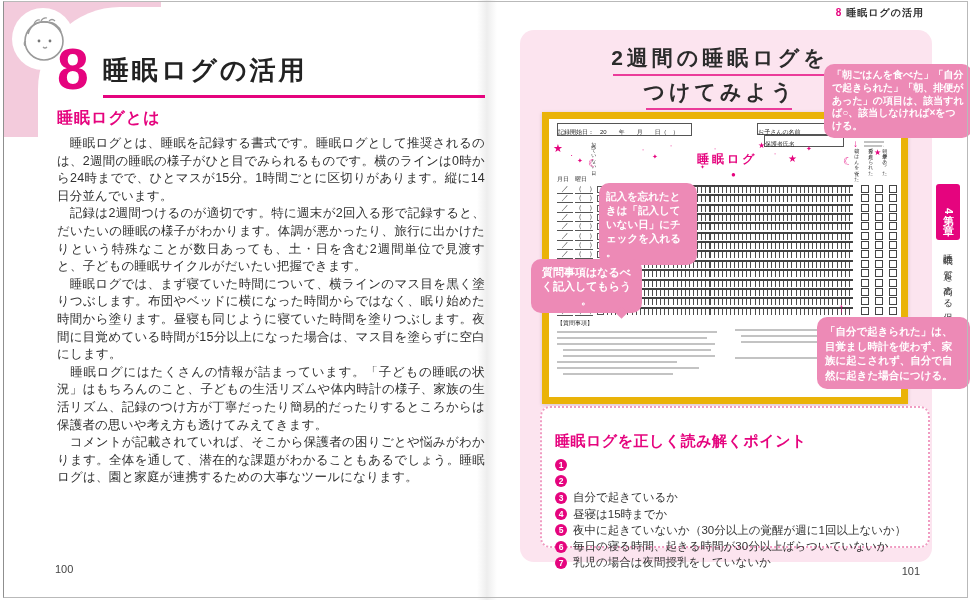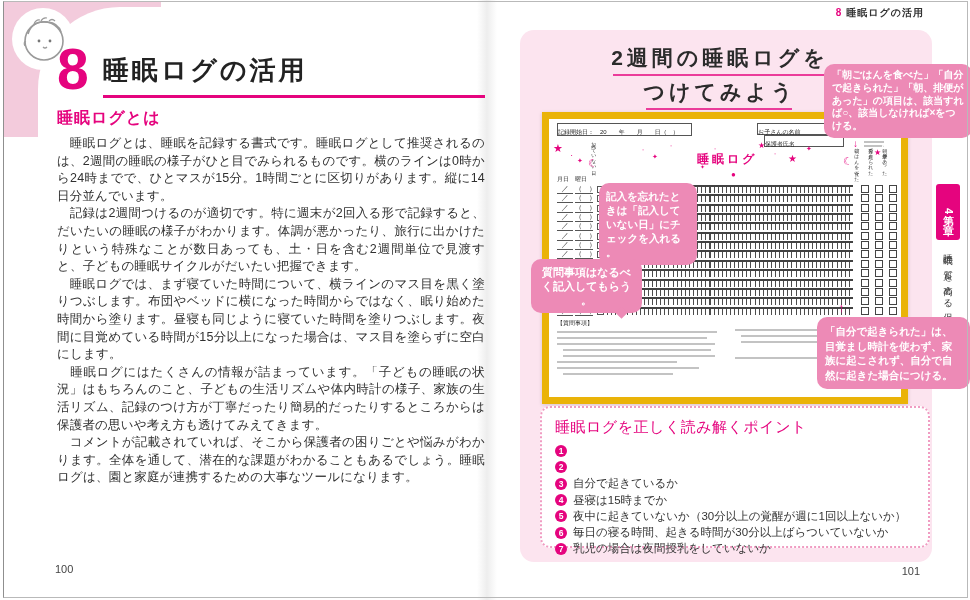--- a/index.html
+++ b/index.html
@@ -58,21 +58,21 @@
   .co-a{left:824px;top:64px;width:132px;font-size:10px;line-height:12.8px;padding:5px 8px;}
   .co-b{left:599px;top:139px;width:84px;font-size:10.5px;line-height:14px;padding:6px 7px;margin-top:44px;}
   .co-c{left:531px;top:259px;width:97px;font-size:11px;line-height:14px;padding:6px 7px;text-align:center;}
   .co-d{left:817px;top:317px;width:137px;font-size:10.5px;line-height:14.6px;padding:7px 8px;}
   .tail{position:absolute;width:9px;height:9px;background:#ed8ab6;transform:rotate(45deg);}
   .arrow{position:absolute;color:#e5047e;font-weight:bold;z-index:5;}
   .note-line{position:absolute;height:2px;background:#999;opacity:.6;z-index:5;}
   
   .points-box{position:absolute;left:540px;top:406px;width:390px;height:142px;background:#fff;
               border:2px dotted #f09cc2;border-radius:10px;padding:7px 13px;box-sizing:border-box;z-index:3;}
-  .points-title{font-size:15px;font-weight:normal;color:#e5047e;margin:3px 0 6px;letter-spacing:.5px;}
+  .points-title{font-size:15px;font-weight:bold;color:#e5047e;margin:17px 0 6px;letter-spacing:.5px;}
   .point-item{display:flex;align-items:center;gap:6px;height:16.3px;font-size:11.5px;color:#333;}
   .num-circle{width:12px;height:12px;border-radius:50%;background:#e5047e;color:#fff;font-size:8.5px;font-weight:bold;
               display:flex;align-items:center;justify-content:center;flex:none;}
   
   .tab-chapter{position:absolute;left:936px;top:184px;width:24px;height:56px;background:#e5047e;border-radius:3px;
                display:flex;align-items:center;justify-content:center;z-index:4;}
   .tab-chapter span{writing-mode:vertical-rl;color:#fff;font-size:11px;font-weight:bold;letter-spacing:2px;}
   .tab-label{position:absolute;left:941px;top:246px;writing-mode:vertical-rl;font-size:9.5px;color:#3c3c3c;letter-spacing:2px;z-index:4;}
 </style>
 </head>

